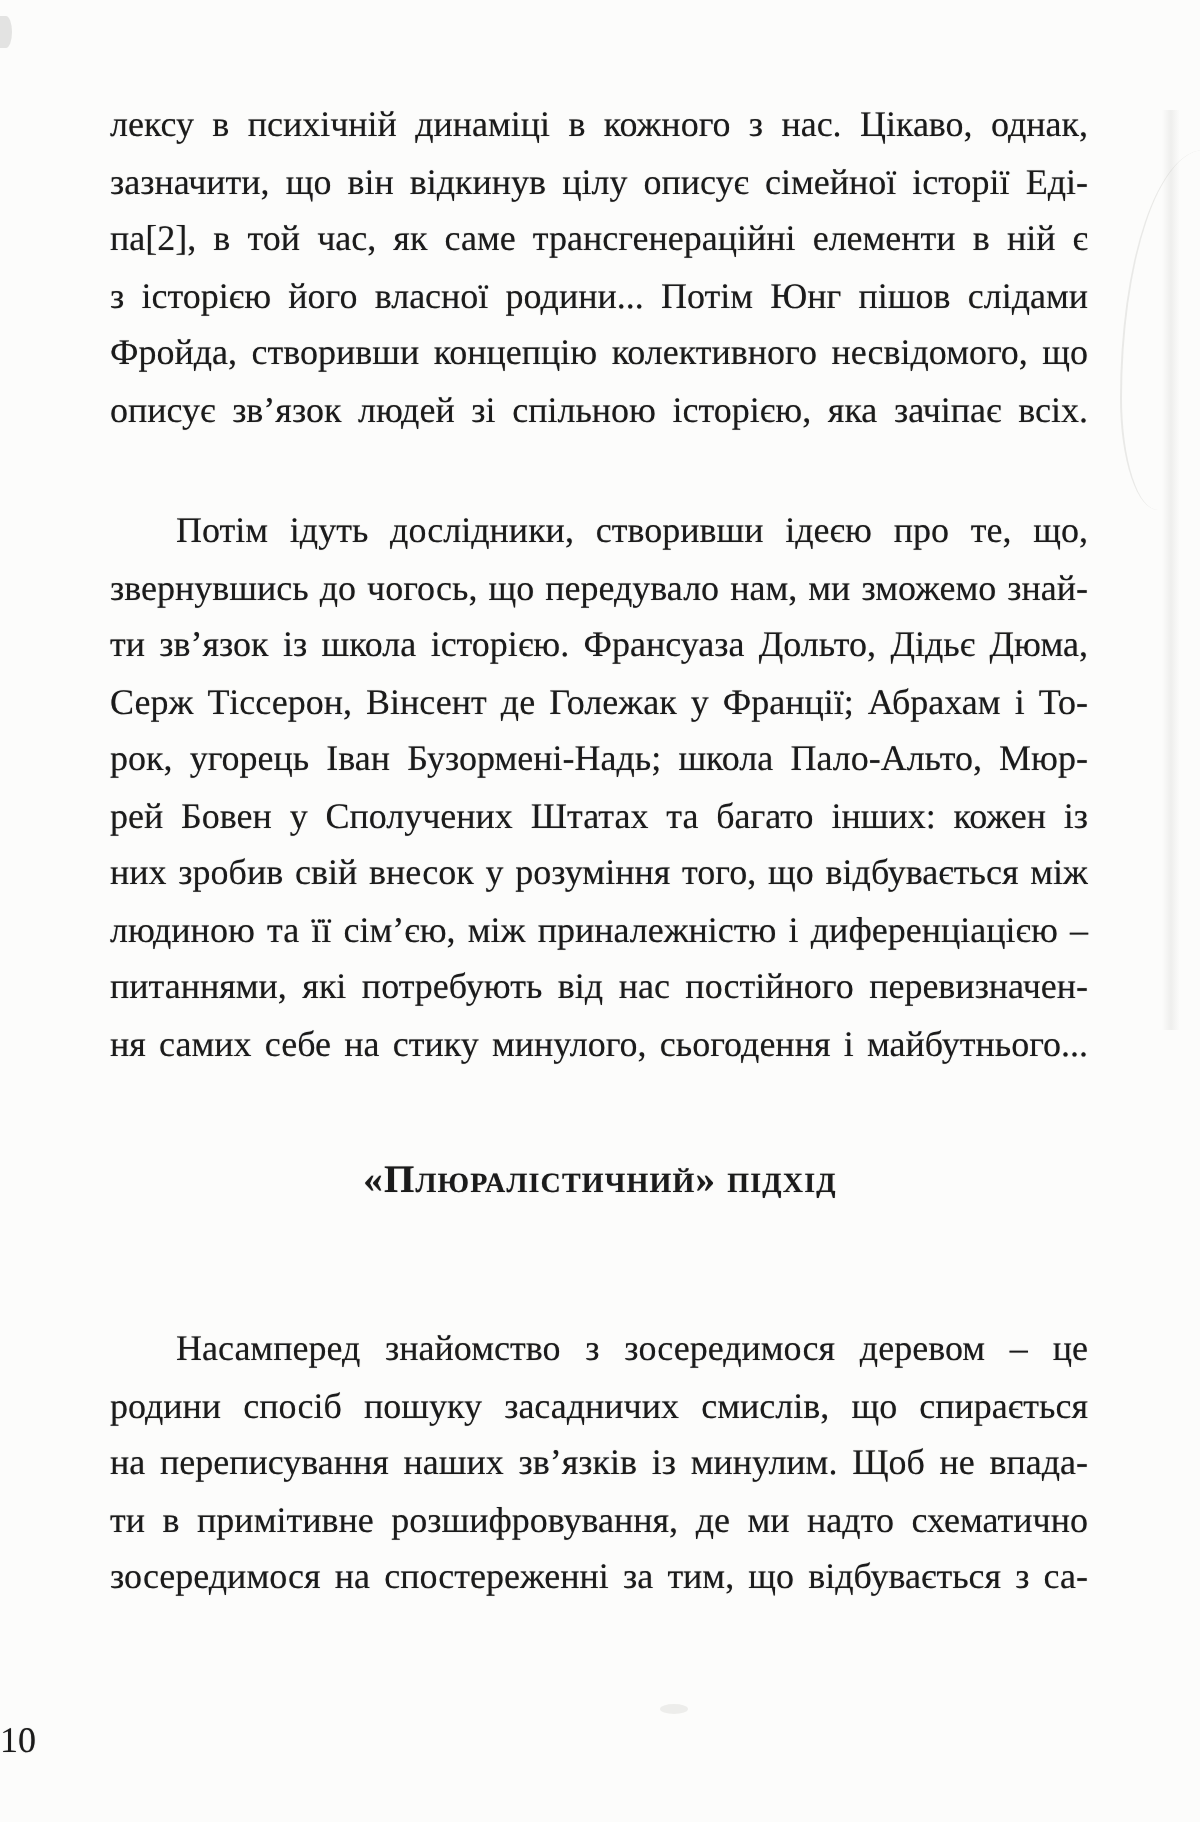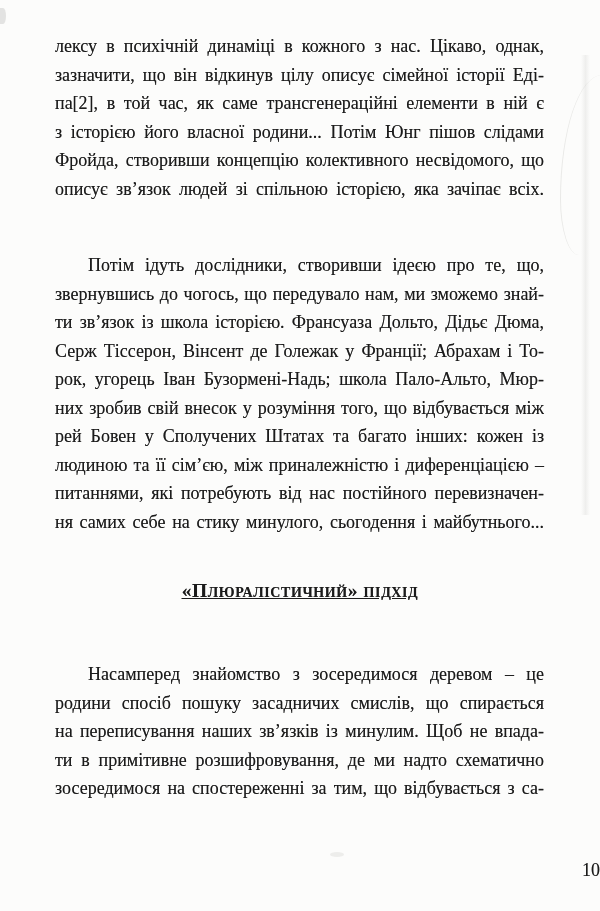--- a/index.html
+++ b/index.html
@@ -40,28 +40,27 @@
     left: 0;
     width: 600px;
     top: 576px;
     text-align: center;
     font-weight: bold;
     font-size: 19.5px;
     line-height: 30px;
     font-variant: small-caps;
     letter-spacing: 0.6px;
     text-shadow: 0 0 0.4px rgba(25,25,25,0.55);
-    text-decoration: underline;
   }
   .page-number {
     position: absolute;
     left: 0;
     width: 600px;
     top: 856px;
-    text-align: right;
+    text-align: left;
     font-size: 18px;
     line-height: 28px;
     text-shadow: 0 0 0.4px rgba(25,25,25,0.55);
   }
   
   .crease-right {
     position: absolute;
     left: 581px;
     top: 55px;
     width: 9px;
@@ -98,37 +97,37 @@
     background: rgba(150,150,145,0.14);
     border-radius: 50%;
     pointer-events: none;
   }
 </style>
 </head>
 <body>
 
 <div class="page">
 
-  <div class="textblock" style="top:32px">
+  <div class="textblock" style="top:48px">
       <div class="line">лексу в психічній динаміці в кожного з нас. Цікаво, однак,</div>
       <div class="line">зазначити, що він відкинув цілу описує сімейної історії Еді-</div>
       <div class="line">па[2], в той час, як саме трансгенераційні елементи в ній є</div>
       <div class="line">з історією його власної родини... Потім Юнг пішов слідами</div>
       <div class="line">Фройда, створивши концепцію колективного несвідомого, що</div>
       <div class="line">описує зв’язок людей зі спільною історією, яка зачіпає всіх.</div>
     </div>
 
   <div class="textblock" style="top:251px">
       <div class="line indent">Потім ідуть дослідники, створивши ідеєю про те, що,</div>
       <div class="line">звернувшись до чогось, що передувало нам, ми зможемо знай-</div>
       <div class="line">ти зв’язок із школа історією. Франсуаза Дольто, Дідьє Дюма,</div>
       <div class="line">Серж Тіссерон, Вінсент де Голежак у Франції; Абрахам і То-</div>
       <div class="line">рок, угорець Іван Бузормені-Надь; школа Пало-Альто, Мюр-</div>
+      <div class="line">рей Бовен у Сполучених Штатах та багато інших: кожен із</div>
       <div class="line">них зробив свій внесок у розуміння того, що відбувається між</div>
-      <div class="line">рей Бовен у Сполучених Штатах та багато інших: кожен із</div>
       <div class="line">людиною та її сім’єю, між приналежністю і диференціацією –</div>
       <div class="line">питаннями, які потребують від нас постійного перевизначен-</div>
       <div class="line">ня самих себе на стику минулого, сьогодення і майбутнього...</div>
     </div>
 
   <div class="heading">«Плюралістичний» підхід</div>
 
   <div class="textblock" style="top:660px">
       <div class="line indent">Насамперед знайомство з зосередимося деревом – це</div>
       <div class="line">родини спосіб пошуку засадничих смислів, що спирається</div>

